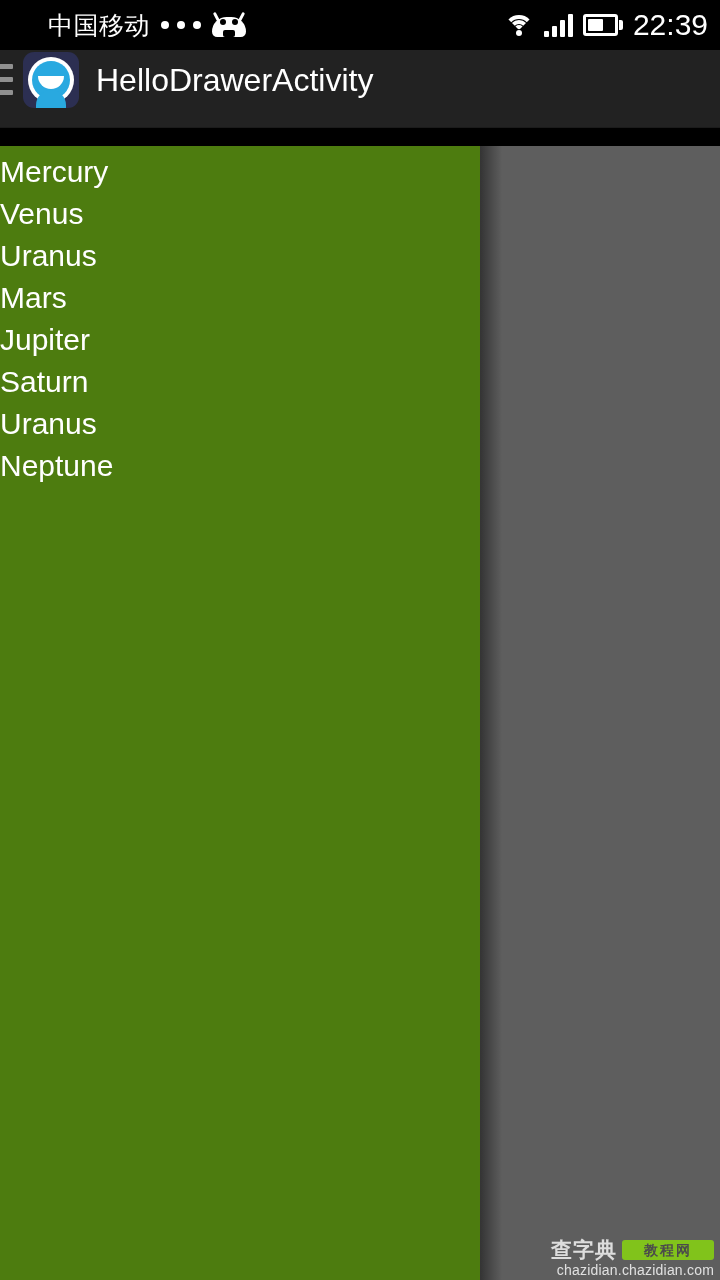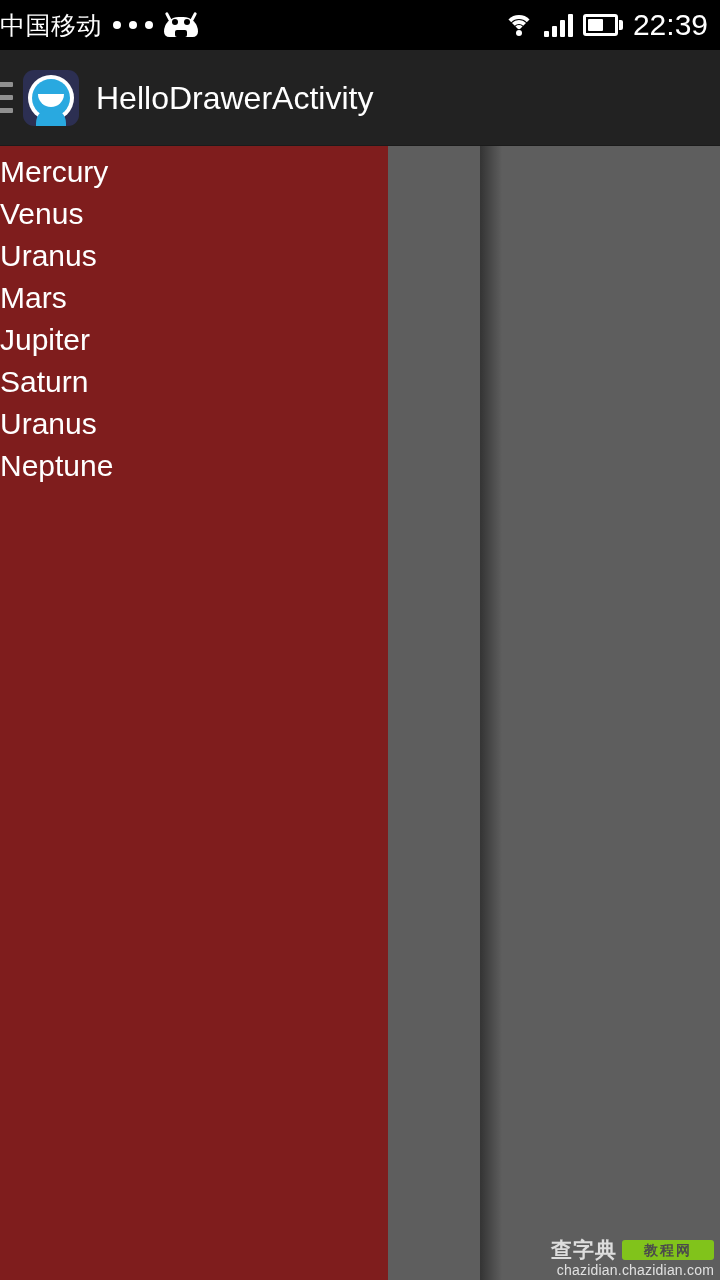--- a/index.html
+++ b/index.html
@@ -27,20 +27,21 @@
     height: 50px;
     background: #000000;
     display: flex;
     align-items: center;
     z-index: 40;
   }
   #status-left {
     display: flex;
     align-items: center;
     gap: 11px;
+    margin-left: 48px;
   }
   #carrier-label {
     color: #ffffff;
     font-size: 25px;
     line-height: 25px;
     letter-spacing: 0.5px;
     white-space: nowrap;
   }
   .dots-row { display: flex; align-items: center; gap: 8px; }
   .dot { width: 8px; height: 8px; border-radius: 50%; background: #fff; }
@@ -145,21 +146,21 @@
   #clock-label {
     color: #ffffff;
     font-size: 30px;
     line-height: 30px;
     letter-spacing: 0px;
   }
 
   
   #action-bar {
     position: absolute;
-    top: 50px; left: 0;
+    top: 32px; left: 0;
     width: 720px;
     height: 96px;
     background: #222222;
     display: flex;
     align-items: center;
     z-index: 35;
     border-bottom: 1px solid #1b1b1b;
   }
   #drawer-indicator {
     width: 13px;
@@ -362,21 +363,21 @@
       <span class="circle"></span>
       <span class="head"></span>
       <span class="smile"></span>
       <span class="shoulders"></span>
     </div>
     <div id="action-bar-title">HelloDrawerActivity</div>
   </div>
 
   <div id="content-scrim" style="background: rgb(94, 94, 94);"></div>
 
-  <div id="nav-drawer" style="width: 388px; background: #7f1d1d;">
+  <div id="nav-drawer" style="width: 480px; background: #4d7c0f;">
     <ul id="drawer-list">
       <li class="drawer-item">Mercury</li>
       <li class="drawer-item">Venus</li>
       <li class="drawer-item">Uranus</li>
       <li class="drawer-item">Mars</li>
       <li class="drawer-item">Jupiter</li>
       <li class="drawer-item">Saturn</li>
       <li class="drawer-item">Uranus</li>
       <li class="drawer-item">Neptune</li>
     </ul>

